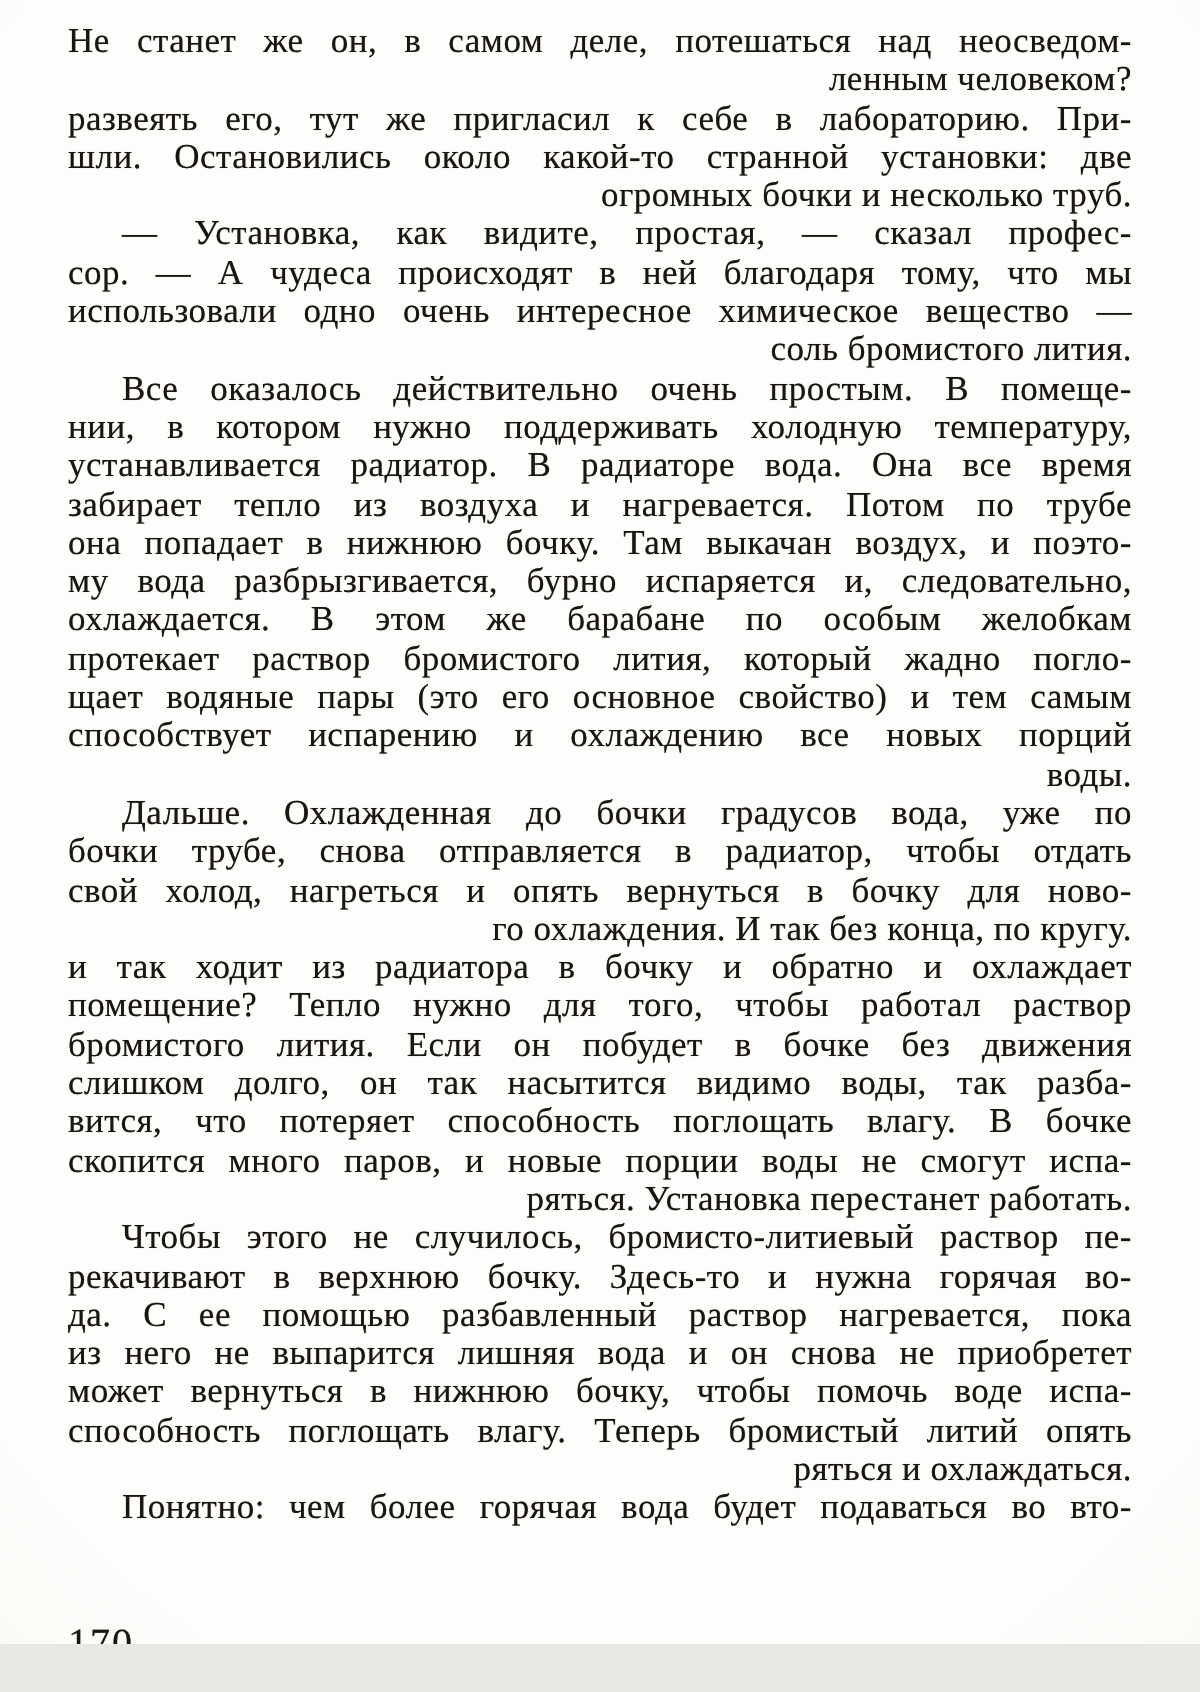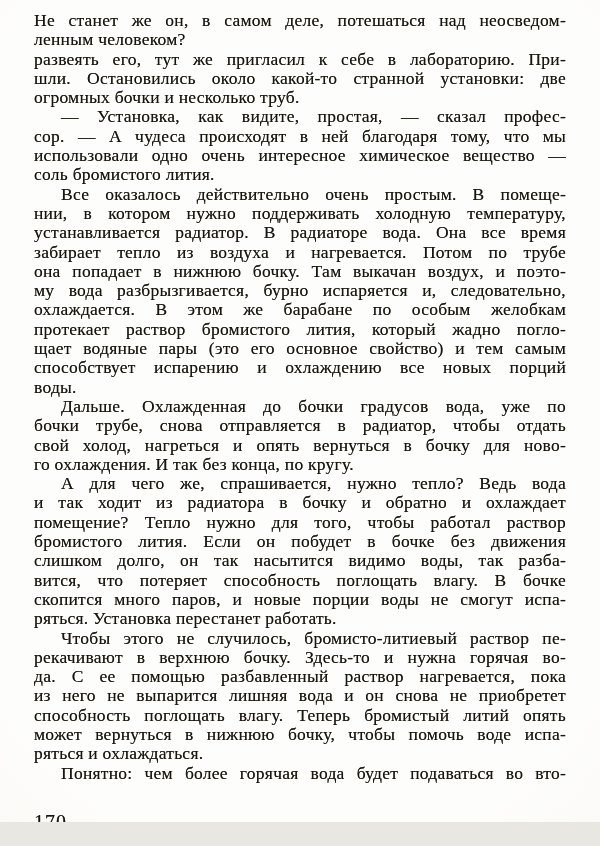--- a/index.html
+++ b/index.html
@@ -27,20 +27,21 @@
     top: 11px;
     width: 532px;
     font-size: 17.5px;
     line-height: 19.3px;
     letter-spacing: 0.25px;
     text-shadow: 0 0 0.35px rgba(20,16,8,0.65);
   }
   .line {
     width: 100%;
     white-space: normal;
+    text-align: right;
   }
   .line.justify {
     text-align: justify;
     text-align-last: justify;
     -moz-text-align-last: justify;
   }
   .line.indent {
     text-indent: 27px;
   }
   .page-number {
@@ -75,31 +76,30 @@
       <div class="line justify">му вода разбрызгивается, бурно испаряется и, следовательно,</div>
       <div class="line justify">охлаждается. В этом же барабане по особым желобкам</div>
       <div class="line justify">протекает раствор бромистого лития, который жадно погло-</div>
       <div class="line justify">щает водяные пары (это его основное свойство) и тем самым</div>
       <div class="line justify">способствует испарению и охлаждению все новых порций</div>
       <div class="line">воды.</div>
       <div class="line justify indent">Дальше. Охлажденная до бочки градусов вода, уже по</div>
       <div class="line justify">бочки трубе, снова отправляется в радиатор, чтобы отдать</div>
       <div class="line justify">свой холод, нагреться и опять вернуться в бочку для ново-</div>
       <div class="line">го охлаждения. И так без конца, по кругу.</div>
-      <div class="line justify indent">А для чего же, спрашивается, нужно тепло? Ведь вода</div>
       <div class="line justify">и так ходит из радиатора в бочку и обратно и охлаждает</div>
       <div class="line justify">помещение? Тепло нужно для того, чтобы работал раствор</div>
       <div class="line justify">бромистого лития. Если он побудет в бочке без движения</div>
       <div class="line justify">слишком долго, он так насытится видимо воды, так разба-</div>
       <div class="line justify">вится, что потеряет способность поглощать влагу. В бочке</div>
       <div class="line justify">скопится много паров, и новые порции воды не смогут испа-</div>
       <div class="line">ряться. Установка перестанет работать.</div>
       <div class="line justify indent">Чтобы этого не случилось, бромисто-литиевый раствор пе-</div>
       <div class="line justify">рекачивают в верхнюю бочку. Здесь-то и нужна горячая во-</div>
       <div class="line justify">да. С ее помощью разбавленный раствор нагревается, пока</div>
       <div class="line justify">из него не выпарится лишняя вода и он снова не приобретет</div>
+      <div class="line justify">может вернуться в нижнюю бочку, чтобы помочь воде испа-</div>
       <div class="line justify">способность поглощать влагу. Теперь бромистый литий опять</div>
-      <div class="line justify">может вернуться в нижнюю бочку, чтобы помочь воде испа-</div>
       <div class="line">ряться и охлаждаться.</div>
       <div class="line justify indent">Понятно: чем более горячая вода будет подаваться во вто-</div>
     </div>
   <div class="page-number">170</div>
 </div>
 
 </body></html>

